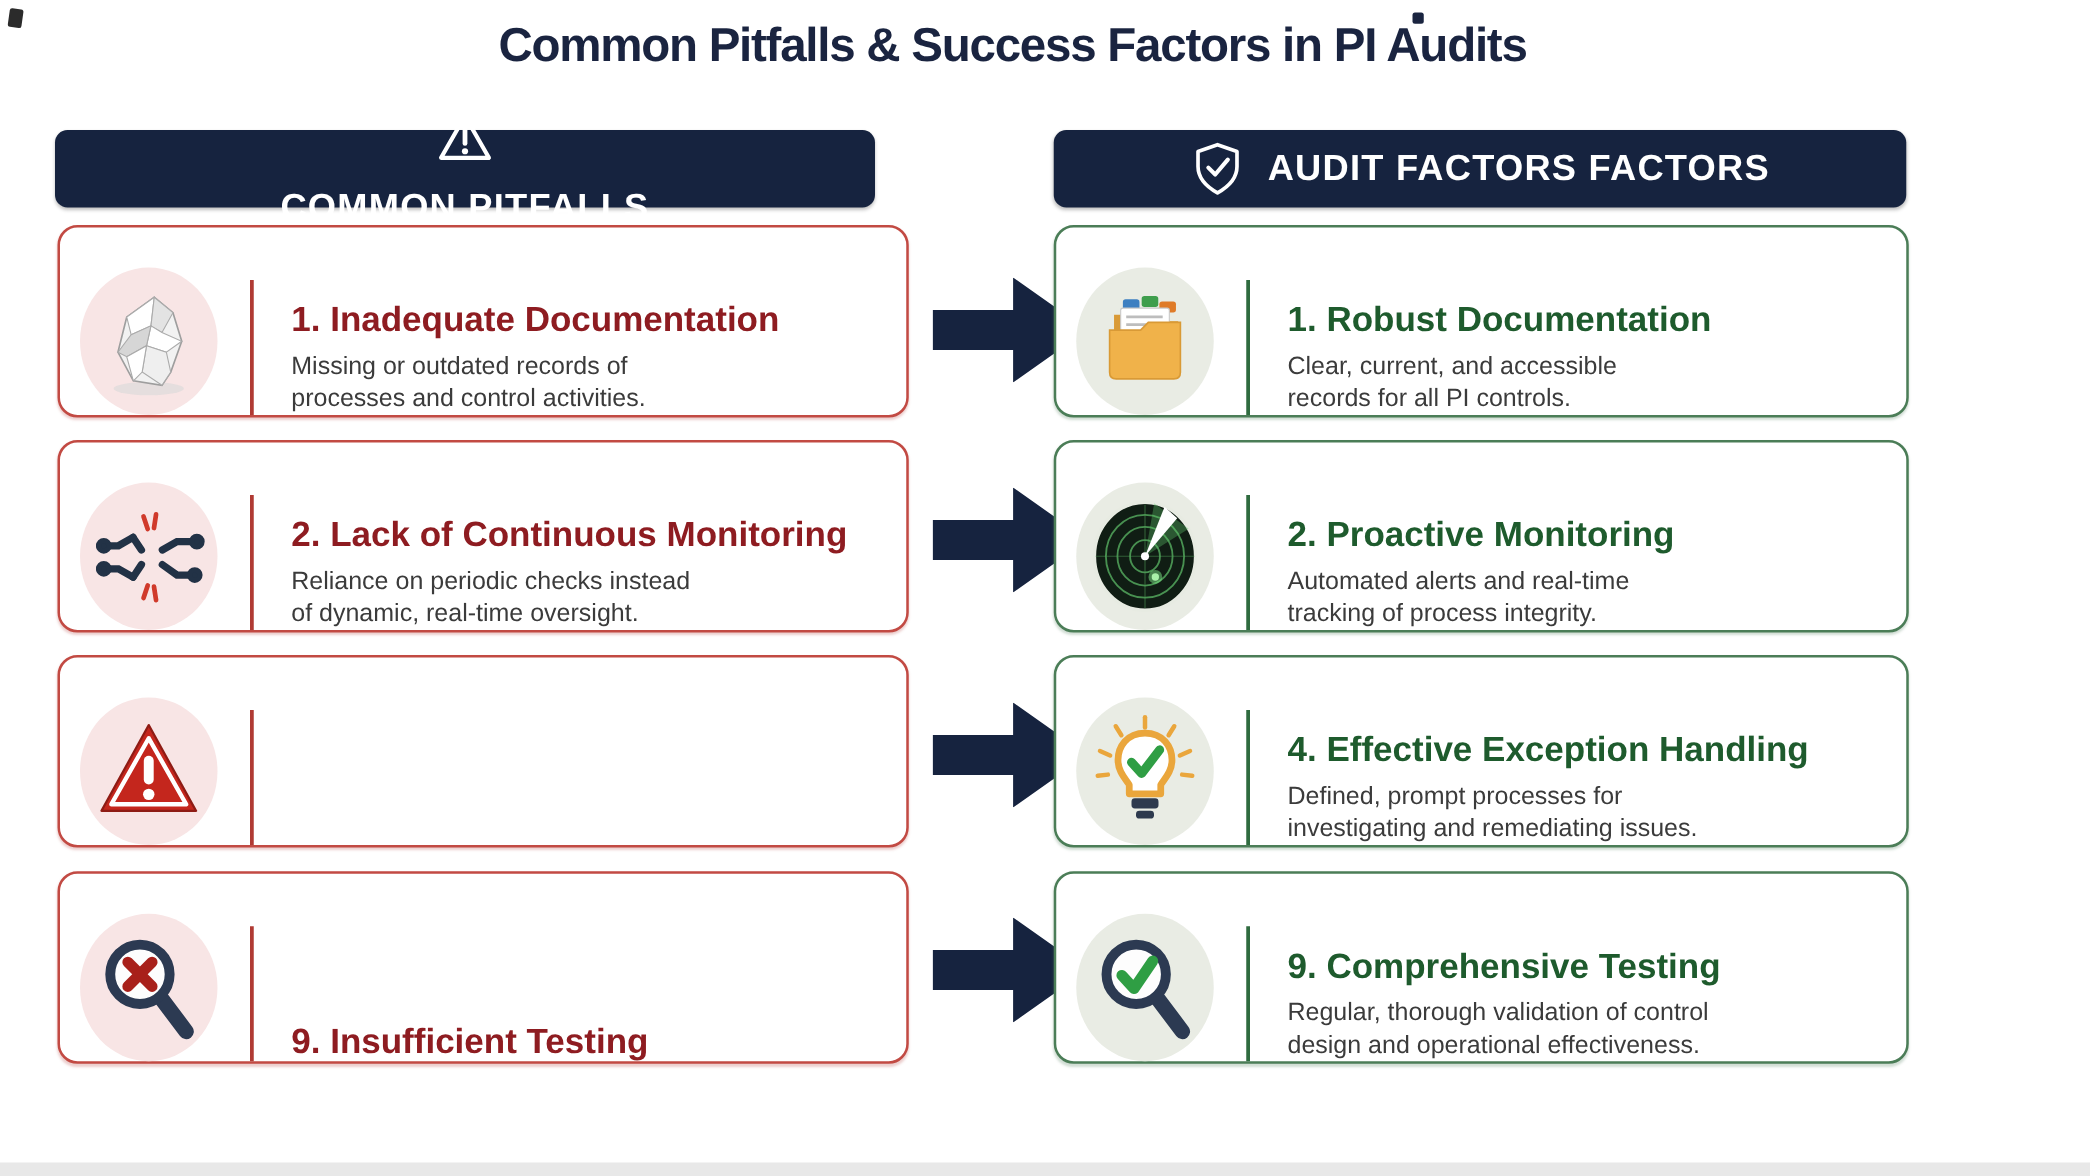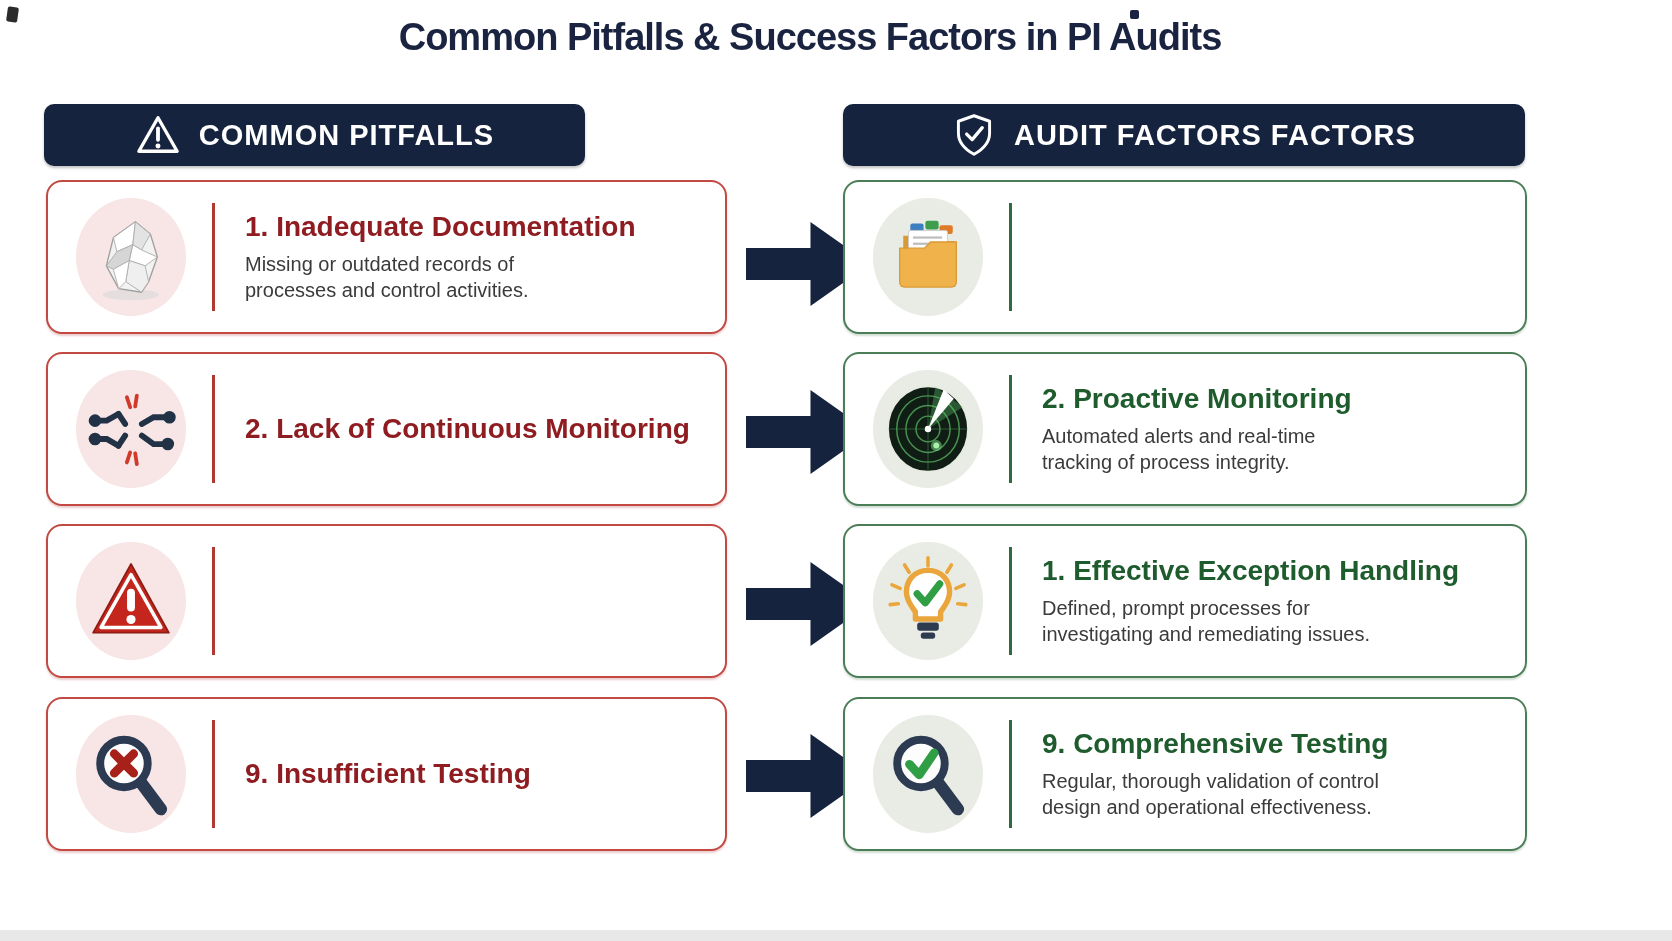--- a/index.html
+++ b/index.html
@@ -13,26 +13,26 @@
   }
   .artifact-dot-tl{position:absolute;left:7px;top:7px;width:11px;height:15px;background:#2b2b2b;border-radius:2px;transform:rotate(8deg);}
   .artifact-dot-title{position:absolute;left:1130px;top:10px;width:9px;height:9px;background:#1a2440;border-radius:2px;}
 
   .col-header{
     position:absolute;top:104px;height:62px;background:#16233f;border-radius:10px;
     display:flex;align-items:center;justify-content:center;gap:18px;
     color:#ffffff;font-size:29px;font-weight:bold;letter-spacing:1px;
     box-shadow:0 2px 3px rgba(0,0,0,.25);
   }
-  .col-header.left{left:44px;width:541px;}
+  .col-header.left{left:44px;width:656px;flex-direction:column;}
   .col-header.right{left:843px;width:682px;}
 
   .card{
     position:absolute;height:154px;background:#ffffff;border-radius:16px;
-    display:flex;align-items:center;padding-left:28px;box-sizing:border-box;
+    display:flex;align-items:flex-end;padding-left:16px;box-sizing:border-box;
   }
   .card.pitfall{left:46px;width:681px;border:2px solid #c24a43;box-shadow:0 2px 2px rgba(180,60,55,.25);}
   .card.success{left:843px;width:684px;border:2px solid #4b7d57;box-shadow:0 2px 2px rgba(70,120,85,.25);}
   .r1{top:180px}.r2{top:352px}.r3{top:524px}.r4{top:697px}
 
   .icon-circle{
     width:110px;height:118px;border-radius:50%;flex:0 0 auto;
     display:flex;align-items:center;justify-content:center;
   }
   .icon-circle.pink{background:#f8e5e5;}
@@ -130,20 +130,22 @@
           <line x1="50" y1="12" x2="54" y2="24"></line>
           <line x1="62" y1="10" x2="60" y2="23"></line>
           <line x1="50" y1="90" x2="54" y2="78"></line>
           <line x1="62" y1="92" x2="60" y2="79"></line>
         </g>
       </svg>
     </div>
     <div class="divider red"></div>
     <div class="card-text">
       <div class="card-title">2. Lack of Continuous Monitoring</div>
+      <div class="card-desc">Reliance on periodic checks instead
+of dynamic, real-time oversight.</div>
     </div>
   </div>
 
   <div class="card pitfall r3">
     <div class="icon-circle pink">
       <svg width="88" height="88" viewBox="0 0 100 100">
         <path d="M50 8 L93 86 H7 Z" fill="#c4261d" stroke="#8e1b14" stroke-width="2" stroke-linejoin="round"></path>
         <path d="M50 20 L84 80 H16 Z" fill="none" stroke="#ffffff" stroke-width="4" stroke-linejoin="round"></path>
         <rect x="45.5" y="36" width="9" height="26" rx="4.5" fill="#ffffff"></rect>
         <circle cx="50" cy="71" r="5.2" fill="#ffffff"></circle>
@@ -184,20 +186,25 @@
         <rect x="63" y="16" width="15" height="10" rx="2.5" fill="#df7b28"></rect>
         <path d="M22 28 H42 L48 34 H80 V86 H22 Z" fill="#d99a36"></path>
         <rect x="28" y="22" width="44" height="34" rx="2" fill="#ffffff" stroke="#c9c9c9"></rect>
         <line x1="33" y1="30" x2="66" y2="30" stroke="#bdbdbd" stroke-width="2.5"></line>
         <line x1="33" y1="37" x2="66" y2="37" stroke="#bdbdbd" stroke-width="2.5"></line>
         <line x1="33" y1="44" x2="66" y2="44" stroke="#bdbdbd" stroke-width="2.5"></line>
         <path d="M18 42 H46 L53 35 H82 V80 Q82 86 76 86 H24 Q18 86 18 80 Z" fill="#f0b24a" stroke="#d99a36" stroke-width="1.5"></path>
       </svg>
     </div>
     <div class="divider green"></div>
+    <div class="card-text">
+      <div class="card-title">1. Robust Documentation</div>
+      <div class="card-desc">Clear, current, and accessible
+records for all PI controls.</div>
+    </div>
   </div>
 
   <div class="card success r2">
     <div class="icon-circle sage">
       <svg width="92" height="96" viewBox="0 0 100 104">
         <ellipse cx="50" cy="52" rx="44" ry="47" fill="#101d14" stroke="#e7ebe2" stroke-width="3"></ellipse>
         <ellipse cx="50" cy="52" rx="34" ry="36" fill="none" stroke="#4f9e58" stroke-width="1.6" opacity="0.9"></ellipse>
         <ellipse cx="50" cy="52" rx="24" ry="25.5" fill="none" stroke="#4f9e58" stroke-width="1.6" opacity="0.9"></ellipse>
         <ellipse cx="50" cy="52" rx="13" ry="14" fill="none" stroke="#4f9e58" stroke-width="1.6" opacity="0.9"></ellipse>
         <line x1="50" y1="7" x2="50" y2="97" stroke="#4f9e58" stroke-width="1" opacity="0.5"></line>
@@ -230,21 +237,21 @@
           <line x1="92" y1="56" x2="83" y2="55"></line>
         </g>
         <path d="M50 18 C34 18 26 30 26 42 C26 52 32 58 36 64 L36 72 H64 L64 64 C68 58 74 52 74 42 C74 30 66 18 50 18 Z" fill="#ffffff" stroke="#eaa63c" stroke-width="6" stroke-linejoin="round"></path>
         <polyline points="38,44 47,54 63,33" fill="none" stroke="#2f9e44" stroke-width="8" stroke-linecap="round" stroke-linejoin="round"></polyline>
         <rect x="38" y="76" width="24" height="9" rx="3" fill="#2e3a4e"></rect>
         <rect x="42" y="87" width="16" height="7" rx="3" fill="#2e3a4e"></rect>
       </svg>
     </div>
     <div class="divider green"></div>
     <div class="card-text">
-      <div class="card-title">1. Effective Exception Handling</div>
+      <div class="card-title">4. Effective Exception Handling</div>
       <div class="card-desc">Defined, prompt processes for
 investigating and remediating issues.</div>
     </div>
   </div>
 
   <div class="card success r4">
     <div class="icon-circle sage">
       <svg width="88" height="92" viewBox="0 0 100 104">
         <line x1="60" y1="60" x2="84" y2="92" stroke="#2c3a52" stroke-width="14" stroke-linecap="round"></line>
         <circle cx="42" cy="40" r="27" fill="#fdfdfd" stroke="#2c3a52" stroke-width="9"></circle>

